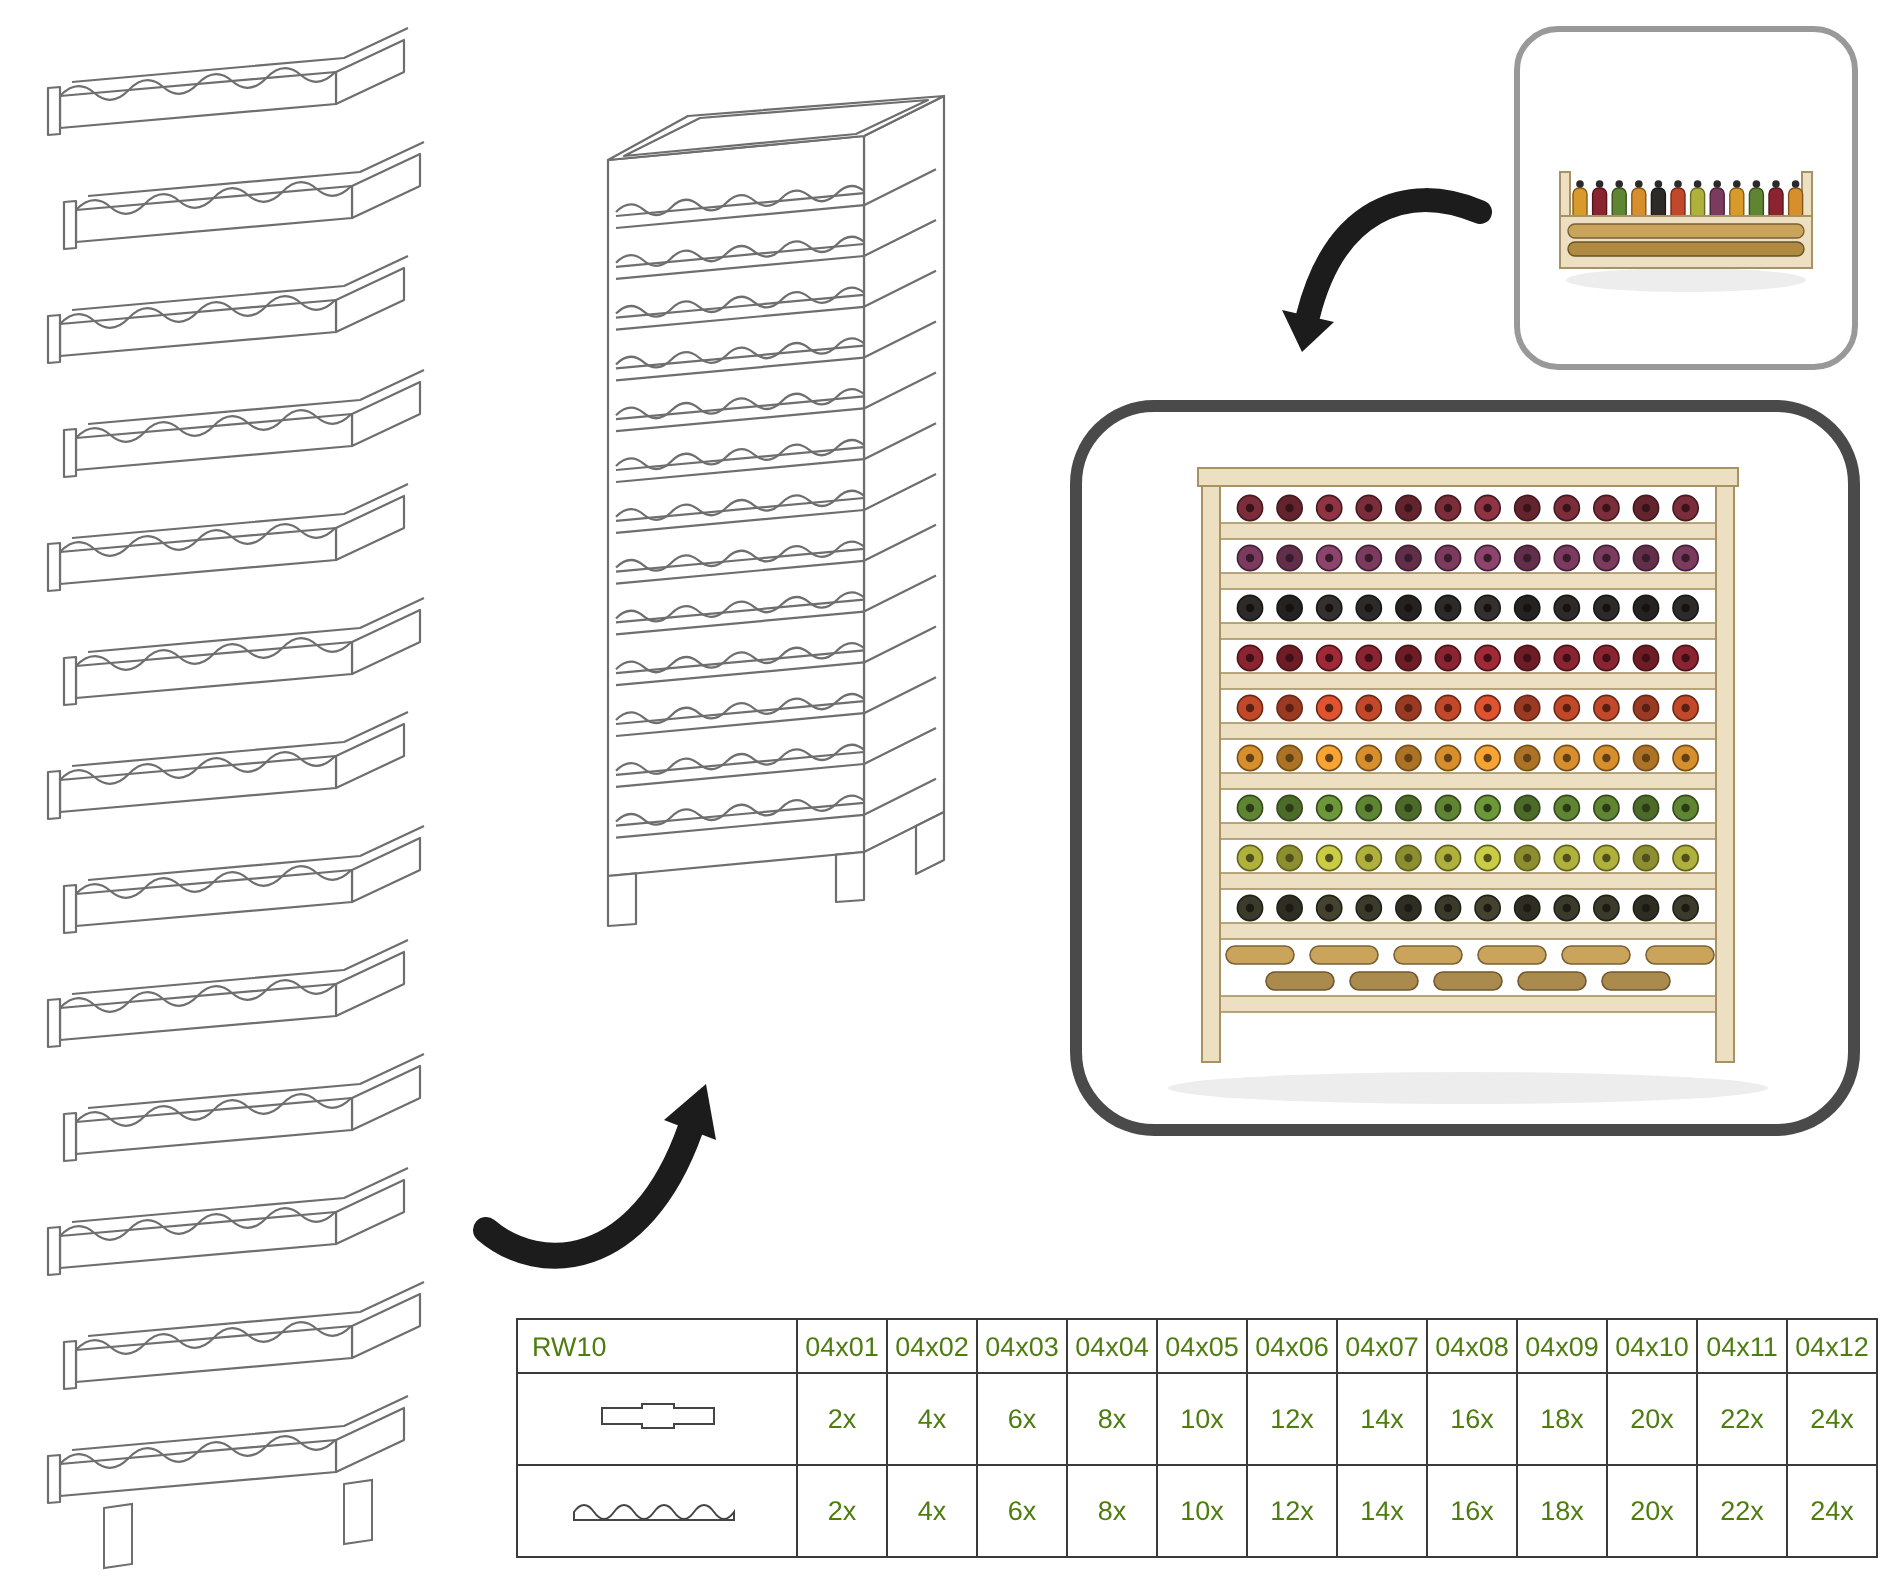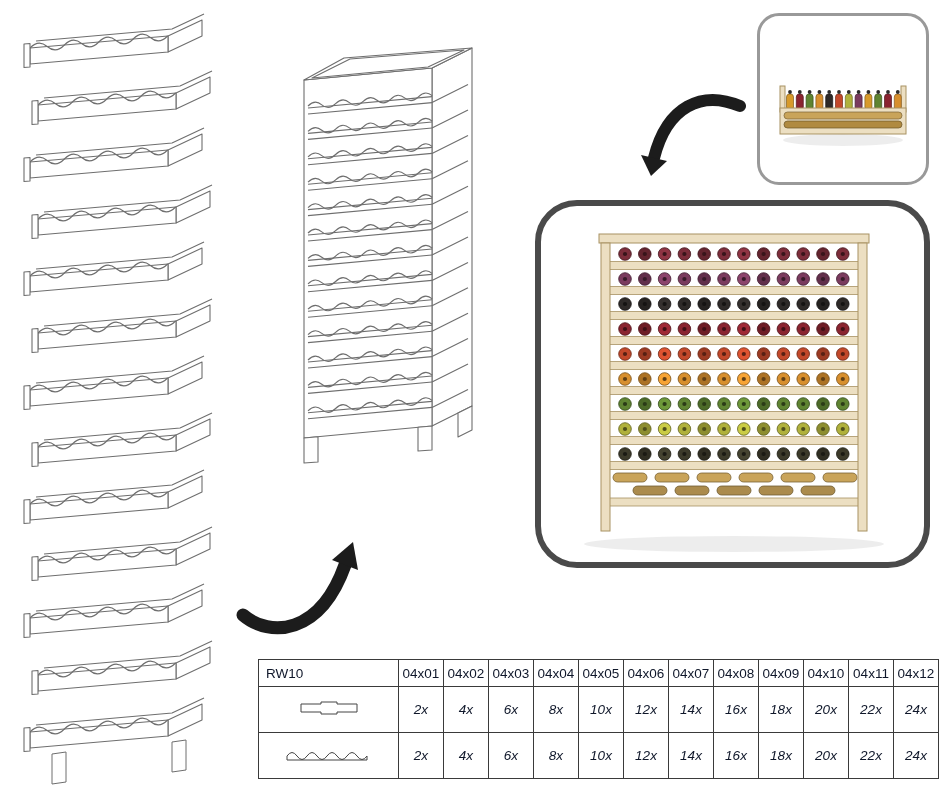--- a/index.html
+++ b/index.html
@@ -11,23 +11,23 @@
   #mid-drawing{left:278px;top:30px;}
   #arrow1{left:225px;top:520px;}
   #arrow2{left:622px;top:88px;}
   #thumb{left:757px;top:13px;width:172px;height:172px;border:3px solid #999;
          border-radius:22px;overflow:hidden;background:#fff;}
   #bigframe{left:535px;top:200px;width:395px;height:368px;border:6px solid #4a4a4a;
             border-radius:42px;overflow:hidden;background:#fff;}
   #tablewrap{left:258px;top:659px;}
   #parts-table{border-collapse:collapse;table-layout:fixed;background:#fff;}
   #parts-table th,#parts-table td{border:1px solid #3a3a3a;text-align:center;
-      font-weight:400;font-size:13.5px;color:#0f172a;padding:0;}
+      font-weight:400;font-size:13.5px;color:#4d7c0f;padding:0;}
   #parts-table thead tr{height:27px;}
-  #parts-table tbody tr{height:46px;font-style:italic;}
+  #parts-table tbody tr{height:46px;}
   #parts-table th.c-model{text-align:left;padding-left:7px;}
   .icon-cell{text-align:center;vertical-align:middle;}
 </style>
 </head>
 <body>
 
 <div id="canvas">
 
   <svg id="left-drawing" class="abs" width="200" height="782" viewBox="0 0 200 782">
     <defs>

